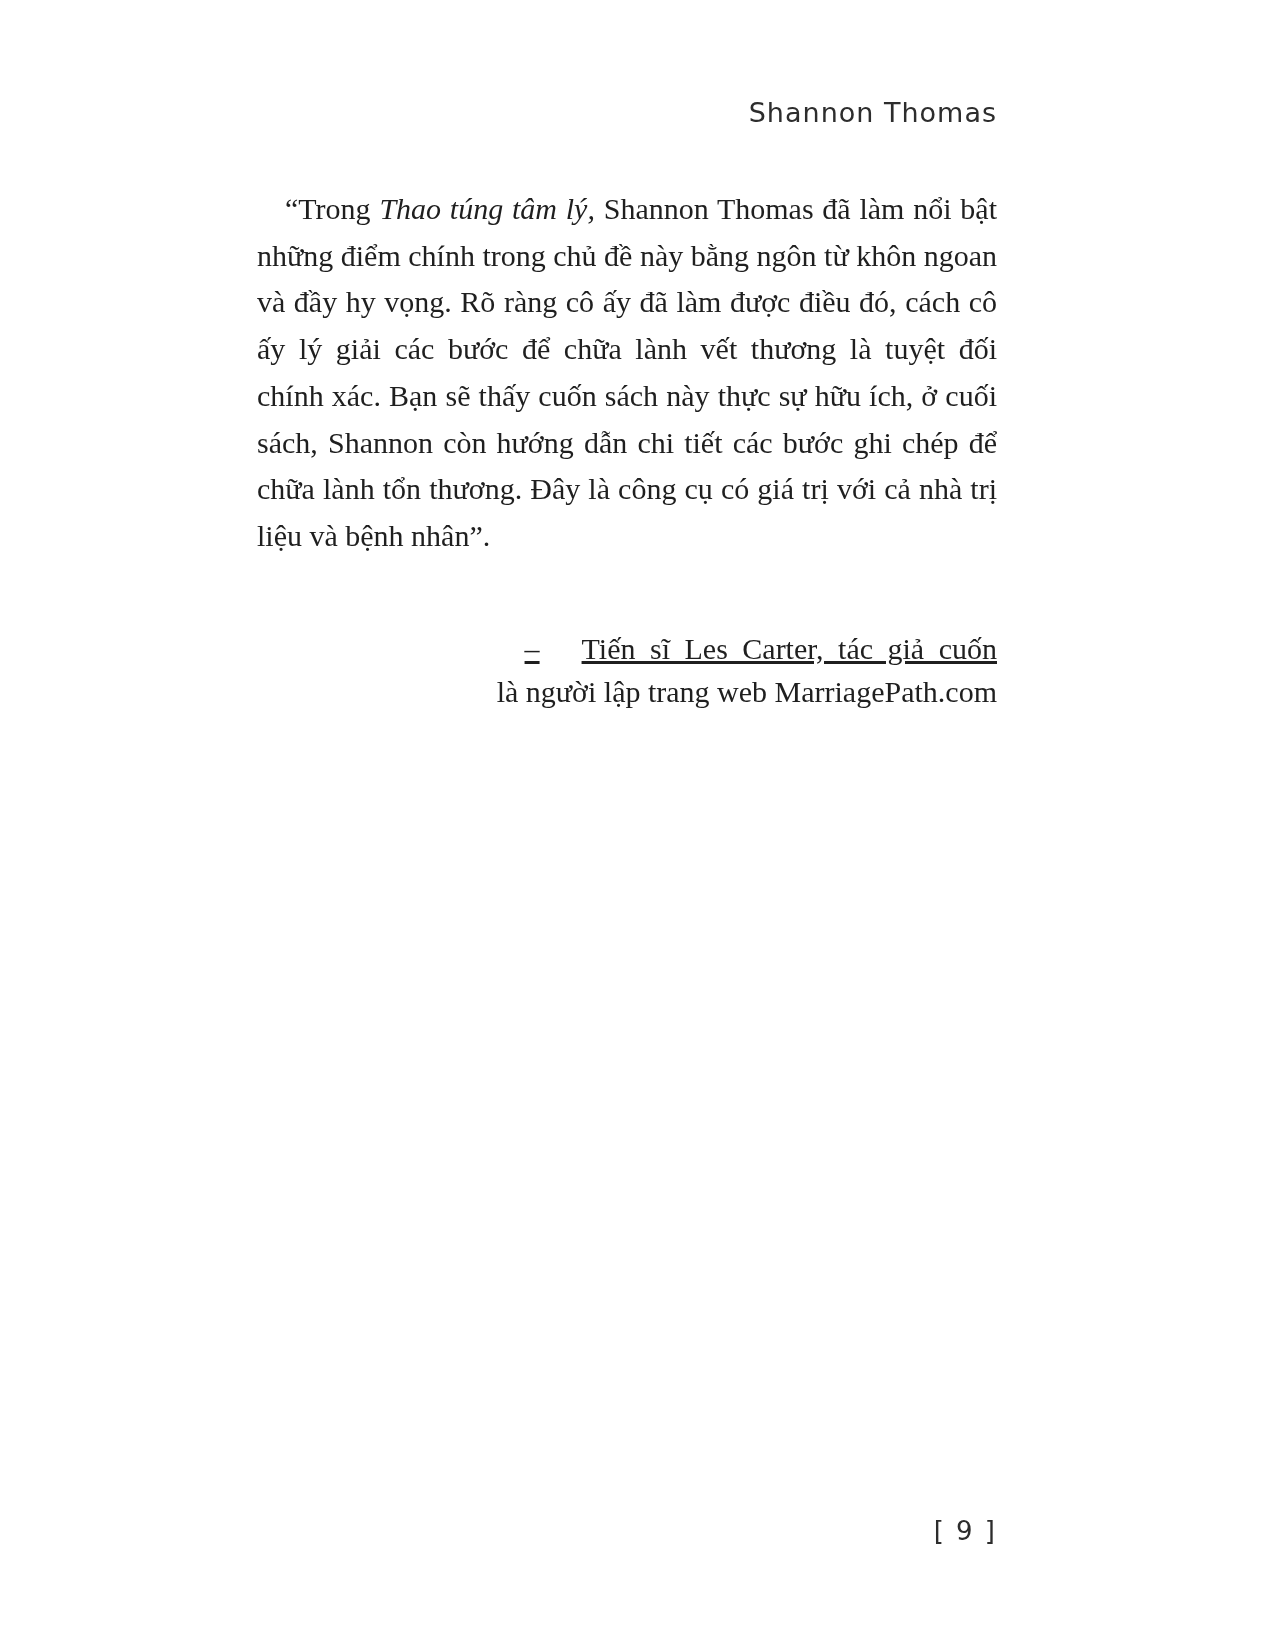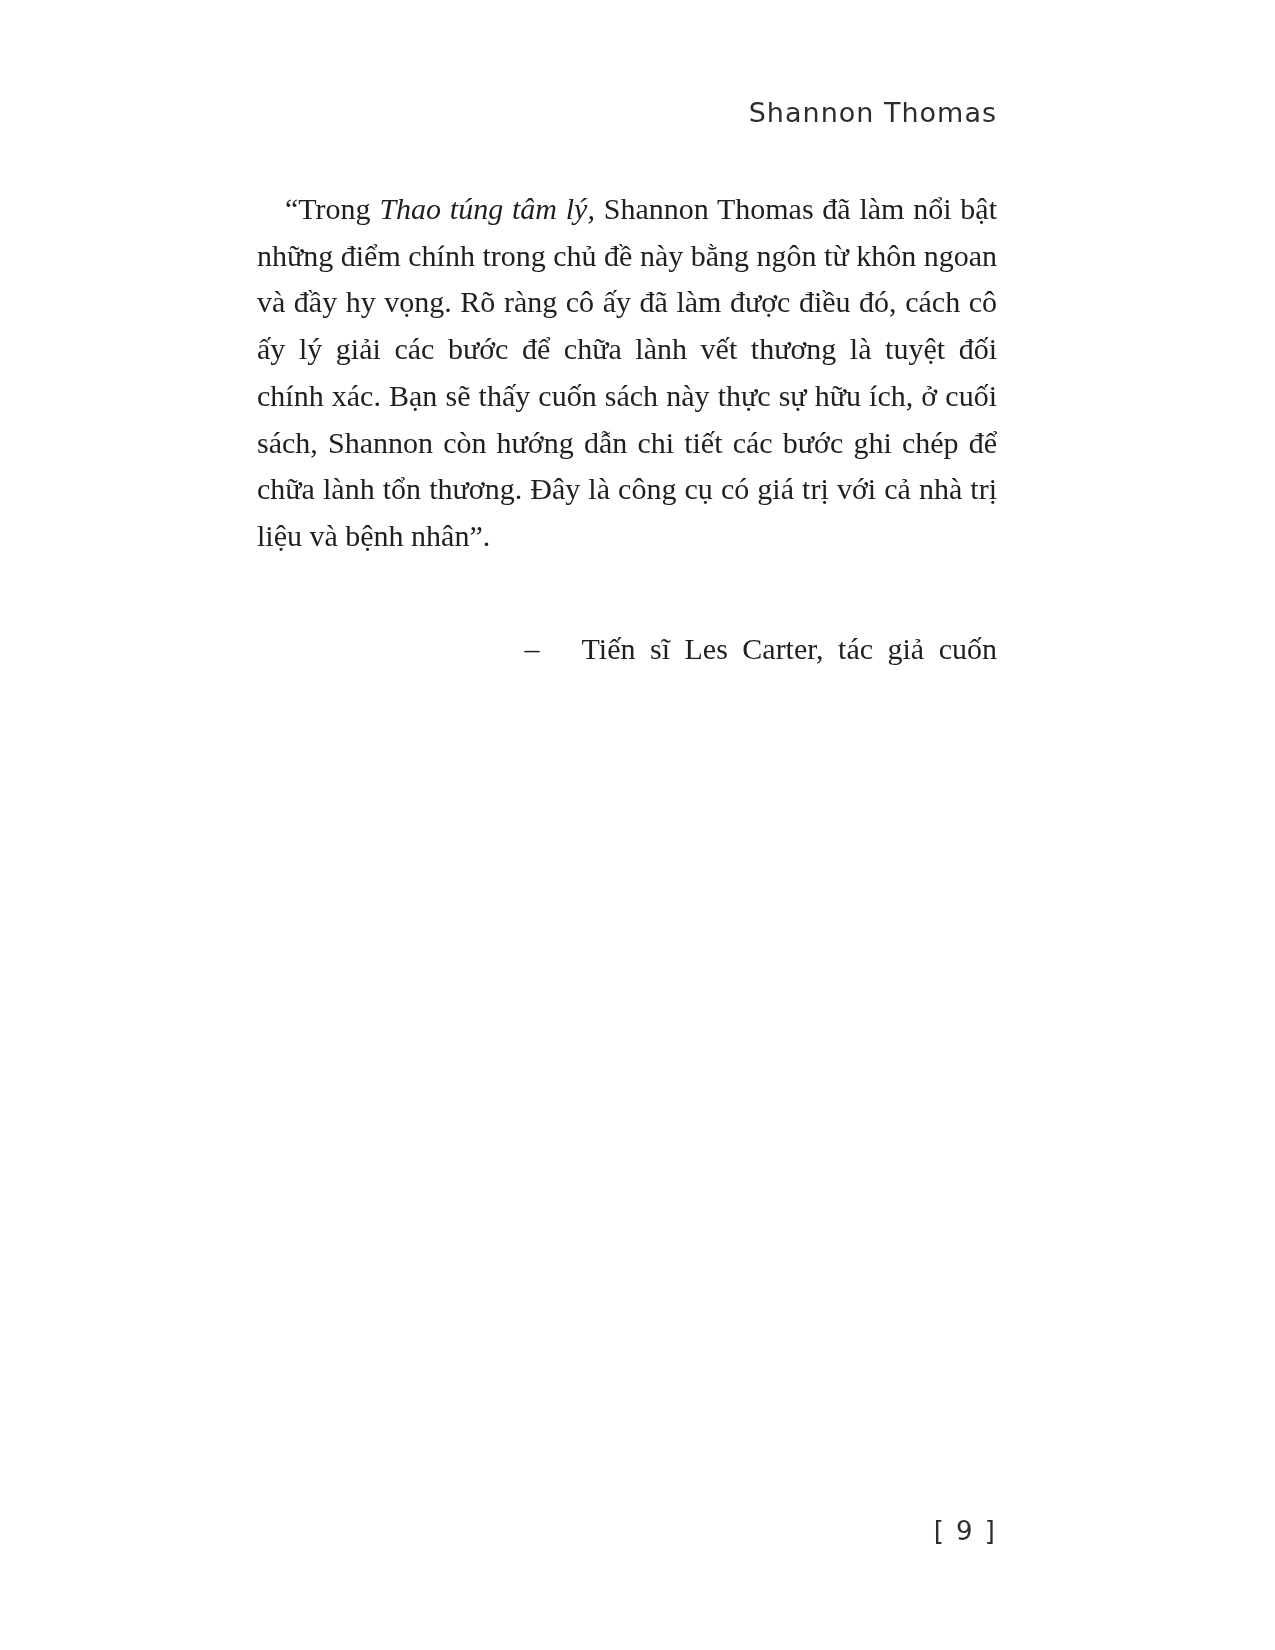--- a/index.html
+++ b/index.html
@@ -45,20 +45,21 @@
     position: absolute;
     left: 257px;
     top: 627px;
     width: 740px;
     font-size: 30px;
     line-height: 43px;
     text-align: right;
   }
   .attribution-line1 {
     word-spacing: 7px;
+    text-decoration: underline;
   }
   .attribution-dash {
     margin-right: 42px;
   }
   .page-number {
     position: absolute;
     left: 257px;
     top: 1516px;
     width: 740px;
     text-align: right;
@@ -72,17 +73,18 @@
 <body>
 
 <div class="page">
 
   <div class="running-header">Shannon Thomas</div>
 
   <p class="quote"><span>“Trong </span><span class="italic">Thao túng tâm lý,</span><span> Shannon Thomas đã làm nổi bật những điểm chính trong chủ đề này bằng ngôn từ khôn ngoan và đầy hy vọng. Rõ ràng cô ấy đã làm được điều đó, cách cô ấy lý giải các bước để chữa lành vết thương là tuyệt đối chính xác. Bạn sẽ thấy cuốn sách này thực sự hữu ích, ở cuối sách, Shannon còn hướng dẫn chi tiết các bước ghi chép để chữa lành tổn thương. Đây là công cụ có giá trị với cả nhà trị liệu và bệnh nhân”.</span></p>
 
   <div class="attribution">
     <div class="attribution-line1"><span class="attribution-dash">–</span><span>Tiến sĩ Les Carter, tác giả cuốn</span></div>
+    <div>là người lập trang web MarriagePath.com</div>
   </div>
 
   <div class="page-number">[ 9 ]</div>
 
 </div>
 
 </body></html>

